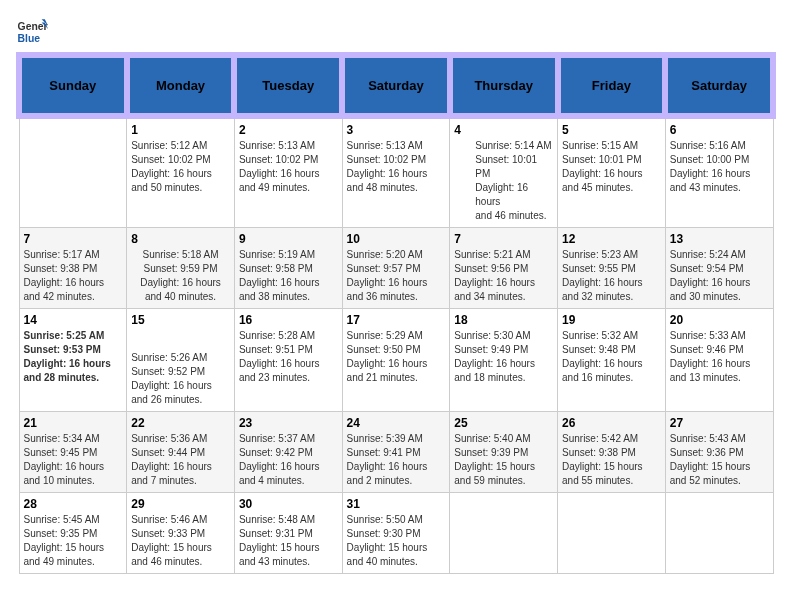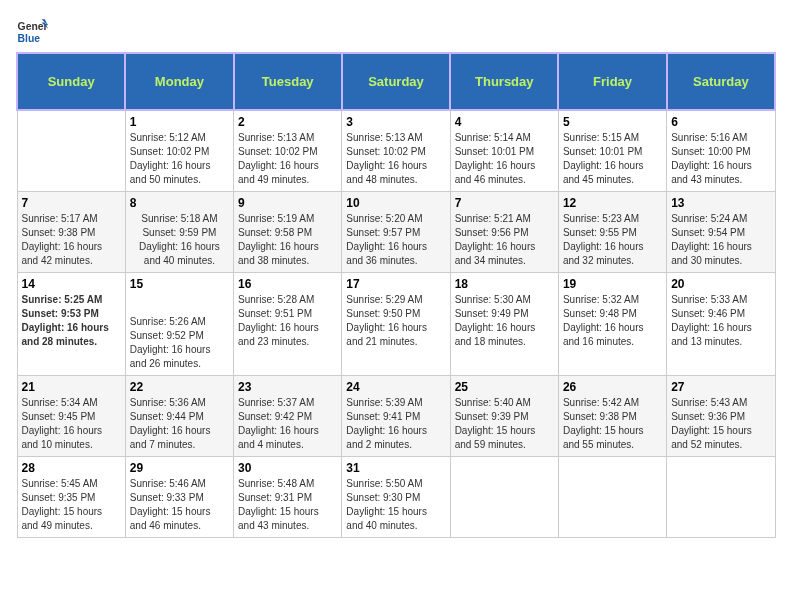--- a/index.html
+++ b/index.html
@@ -37,25 +37,25 @@
       font-size: 16px;
       color: #333;
     }
     table {
       width: 100%;
       border-collapse: collapse;
       font-size: 11px;
     }
     thead tr th {
       background-color: #2a6ab5;
-      color: #bef264;
+      color: #000000;
       padding: 20px 4px;
       text-align: center;
       font-size: 13px;
-      border: 2px solid #c4b5fd;
+      border: 6px solid #c4b5fd;
     }
     td {
       border: 1px solid #ccc;
       vertical-align: top;
       padding: 4px;
       width: calc(100% / 7);
       height: 80px;
     }
     .day-number {
       font-weight: bold;
@@ -124,21 +124,21 @@
         </td>
         <td>
           <div class="day-number">3</div>
           <div class="day-info" style="white-space: pre-line;">Sunrise: 5:13 AM
 Sunset: 10:02 PM
 Daylight: 16 hours
 and 48 minutes.</div>
         </td>
         <td>
           <div class="day-number">4</div>
-          <div class="day-info" style="white-space: pre-line;">Sunrise: 5:14 AM
+          <div class="day-info" style="white-space: pre-line; margin-left: 21px;">Sunrise: 5:14 AM
 Sunset: 10:01 PM
 Daylight: 16 hours
 and 46 minutes.</div>
         </td>
         <td>
           <div class="day-number">5</div>
           <div class="day-info" style="white-space: pre-line;">Sunrise: 5:15 AM
 Sunset: 10:01 PM
 Daylight: 16 hours
 and 45 minutes.</div>

